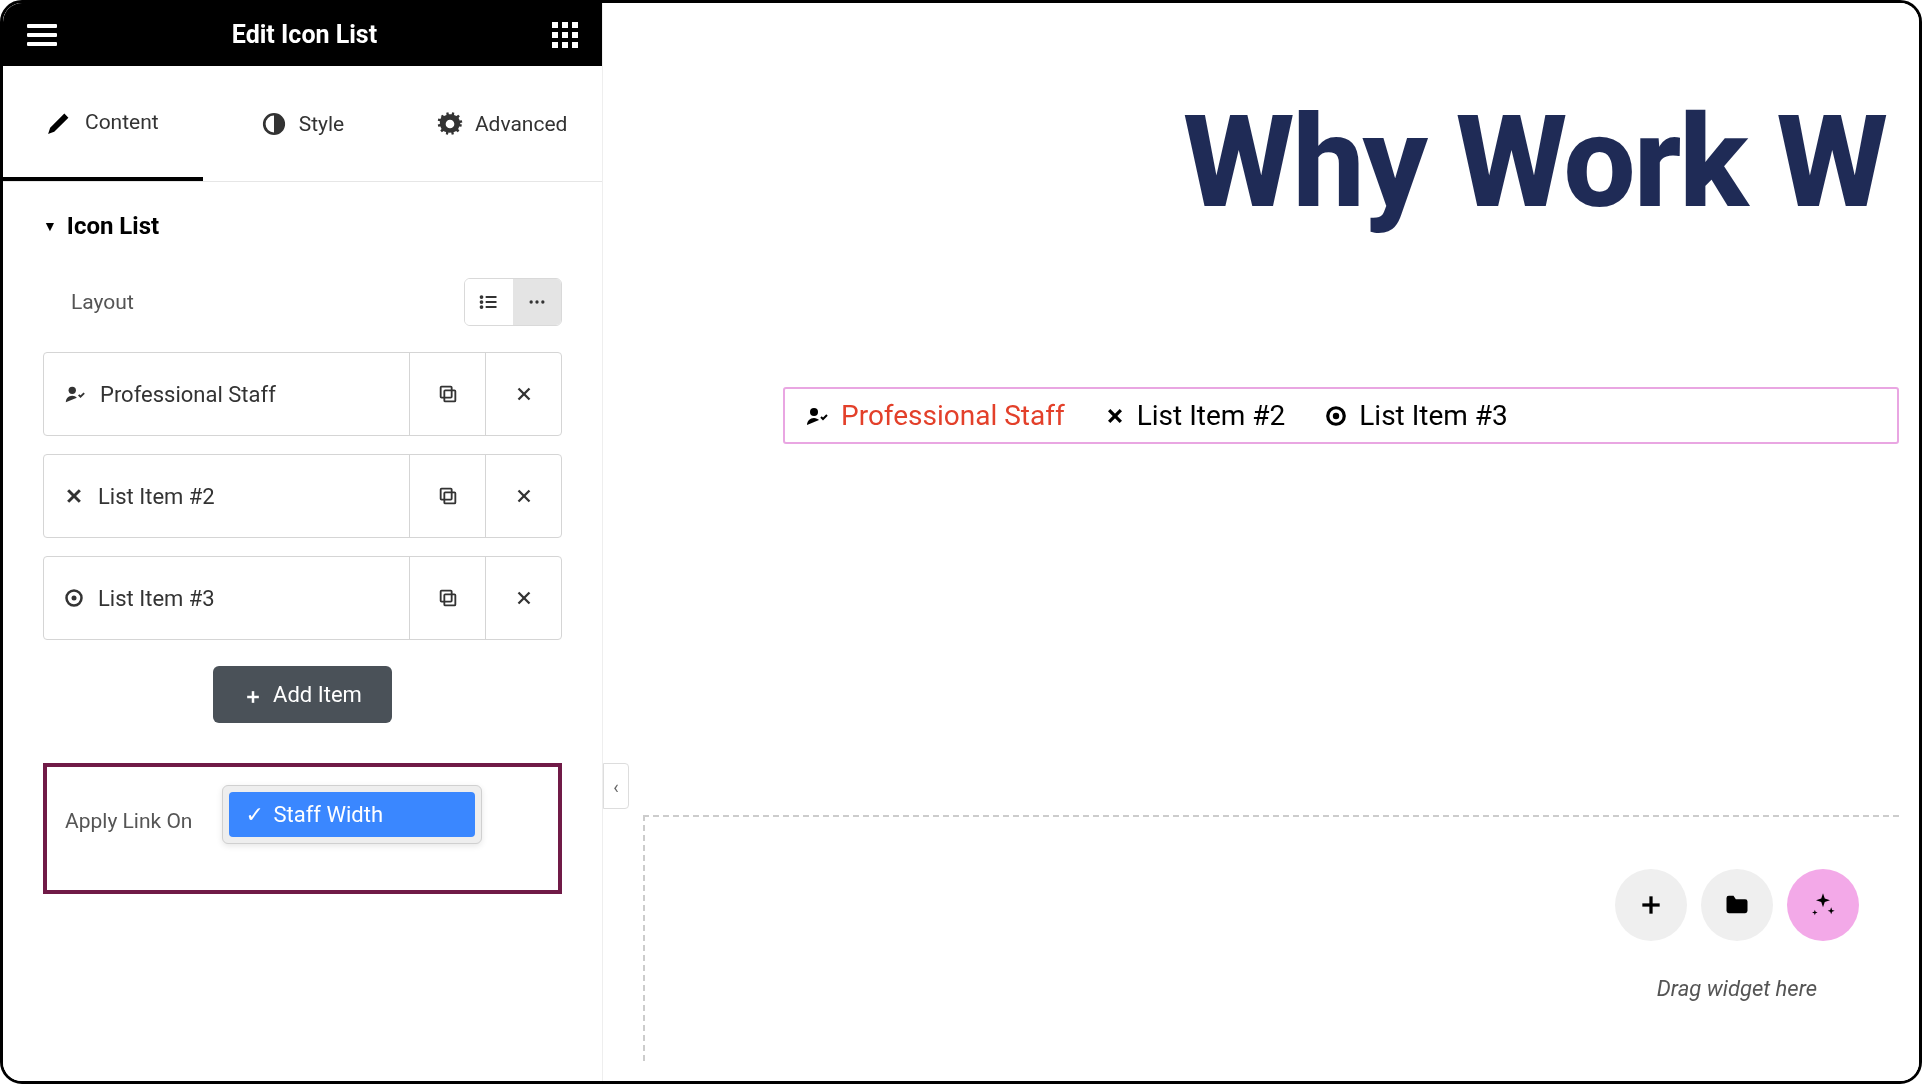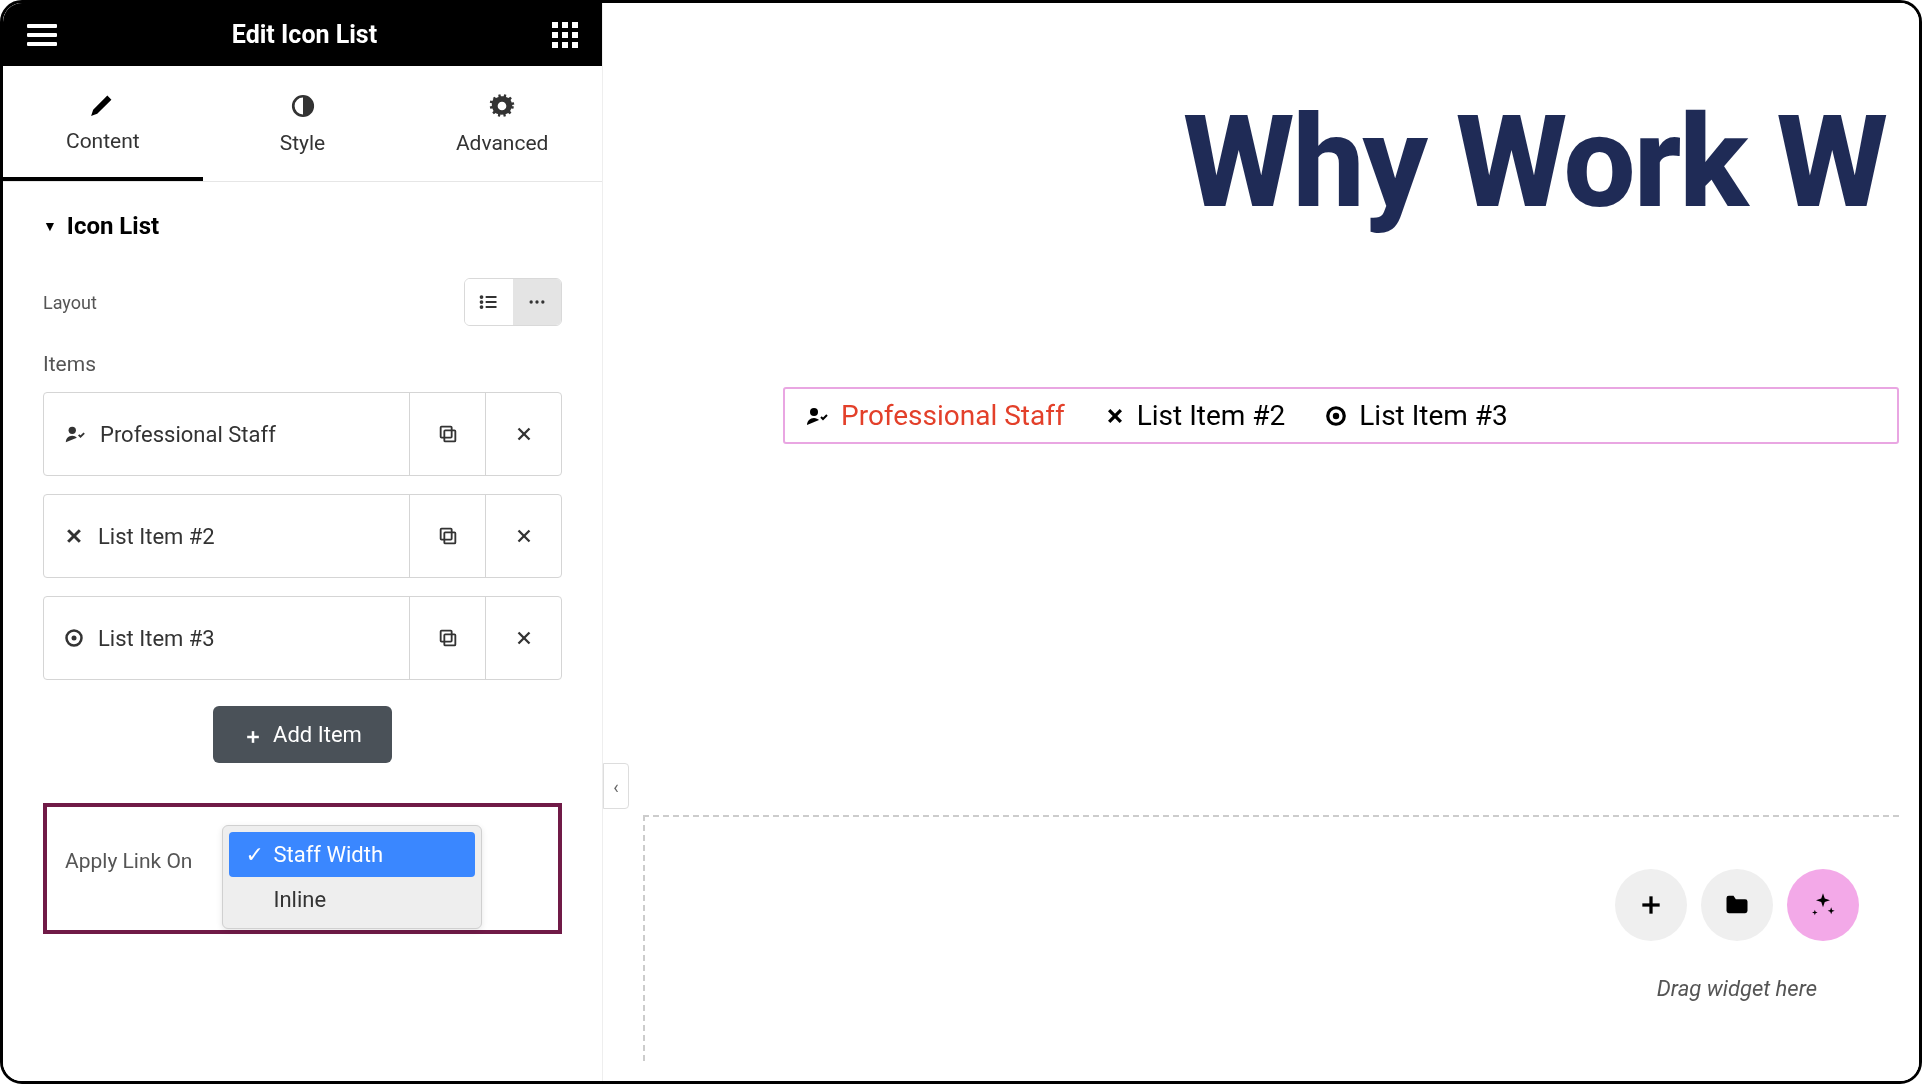--- a/index.html
+++ b/index.html
@@ -10,30 +10,30 @@
 .sidebar { position: absolute; left: 0; top: 0; width: 600px; height: 100%; background: #fff; border-right: 1px solid #eee; }
 
 .topbar { height: 63px; background: #000; color: #fff; display: flex; align-items: center; justify-content: space-between; padding: 0 24px; }
 .topbar .title { font-weight: 700; font-size: 25px; flex: 1; text-align: center; }
 .hamburger { width: 30px; height: 22px; display: flex; flex-direction: column; justify-content: space-between; cursor: pointer; }
 .hamburger span { height: 4px; background: #fff; border-radius: 1px; }
 .grid-dots { display: grid; grid-template-columns: repeat(3, 6px); gap: 4px; cursor: pointer; }
 .grid-dots span { width: 6px; height: 6px; background: #fff; }
 
 .tabs { display: flex; height: 116px; border-bottom: 1px solid #e6e6e6; }
-.tab { flex: 1; display: flex; flex-direction: column; align-items: center; justify-content: center; gap: 12px; cursor: pointer; color: #333; font-size: 21px; }
+.tab { flex: 1; display: flex; flex-direction: row; align-items: center; justify-content: center; gap: 12px; cursor: pointer; color: #333; font-size: 21px; }
 .tab.active { border-bottom: 4px solid #000; }
 .tab svg { width: 26px; height: 26px; }
 
 .panel { padding: 30px 40px; }
 .section-header { display: flex; align-items: center; gap: 10px; font-weight: 700; font-size: 24px; margin-bottom: 38px; cursor: pointer; }
 .section-header .arrow { font-size: 14px; }
 
 .row { display: flex; align-items: center; justify-content: space-between; margin-bottom: 26px; }
-.row-label { font-size: 18px; color: #555; }
+.row-label { font-size: 21px; color: #555; margin-left: 28px; }
 
 .layout-toggle { display: inline-flex; border: 1px solid #d9d9d9; border-radius: 6px; overflow: hidden; }
 .layout-toggle button { width: 48px; height: 46px; border: none; background: #fff; cursor: pointer; display: flex; align-items: center; justify-content: center; font-size: 22px; color: #333; }
 .layout-toggle button.selected { background: #e4e4e4; }
 
 .items-label { font-size: 21px; color: #555; margin-bottom: 16px; }
 .items-list { display: flex; flex-direction: column; gap: 18px; margin-bottom: 26px; }
 .item-row { display: flex; border: 1px solid #d5d5d5; border-radius: 4px; height: 84px; align-items: stretch; }
 .item-main { flex: 1; display: flex; align-items: center; gap: 14px; padding: 0 20px; font-size: 22px; color: #333; cursor: move; }
 .item-action { width: 76px; border-left: 1px solid #d5d5d5; display: flex; align-items: center; justify-content: center; cursor: pointer; color: #333; }
@@ -142,21 +142,20 @@
           <button class="selected">
             <svg width="20" height="20" viewBox="0 0 24 24" fill="#333">
                 <circle cx="5" cy="12" r="2"></circle>
                 <circle cx="12" cy="12" r="2"></circle>
                 <circle cx="19" cy="12" r="2"></circle>
               </svg>
           </button>
         </div>
       </div>
 
-      <div class="items-label">Items</div>
 
       <div class="items-list">
         <div class="item-row">
           <div class="item-main">
             <svg width="22" height="22" viewBox="0 0 24 24" fill="#333">
                 <circle cx="9" cy="8" r="4"></circle>
                 <path d="M2 21c0-4 3-7 7-7 2 0 4 1 5 2"></path>
                 <path d="M16 13l2 2 4-4" stroke="#333" stroke-width="2" fill="none"></path>
               </svg>
             <span>Professional Staff</span>
@@ -228,24 +227,20 @@
         </button>
       </div>
 
       <div class="highlight-box">
         <span class="label">Apply Link On</span>
         <div class="dropdown">
           <div class="dropdown-menu">
             <div class="dropdown-option selected">
               <span class="check">✓</span>
               <span>Staff Width</span>
-            </div>
-            <div class="dropdown-option">
-              <span class="check"></span>
-              <span>Inline</span>
             </div>
           </div>
         </div>
       </div>
 
     </div>
   </div>
 
   <div class="collapse-handle">
     <span>‹</span>

